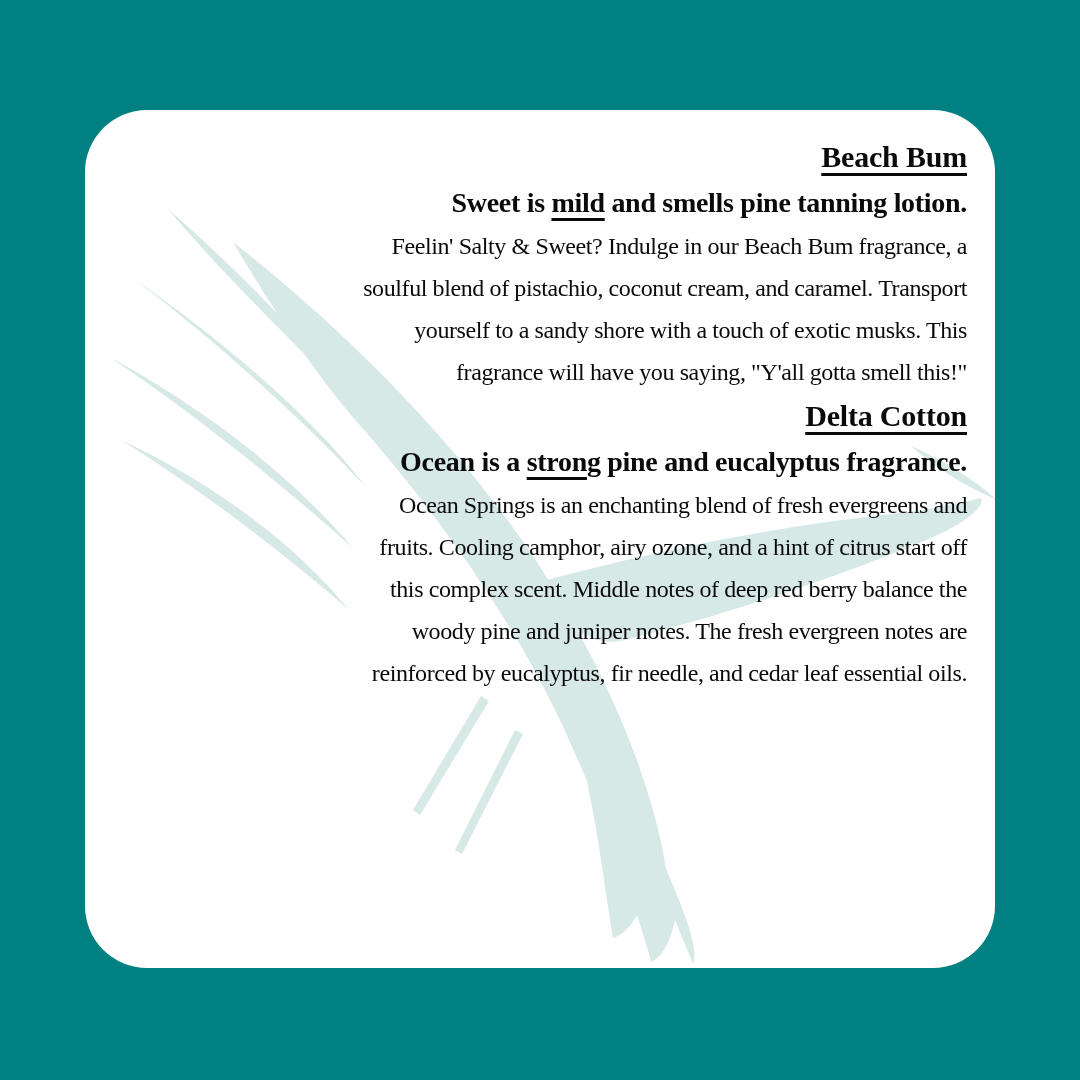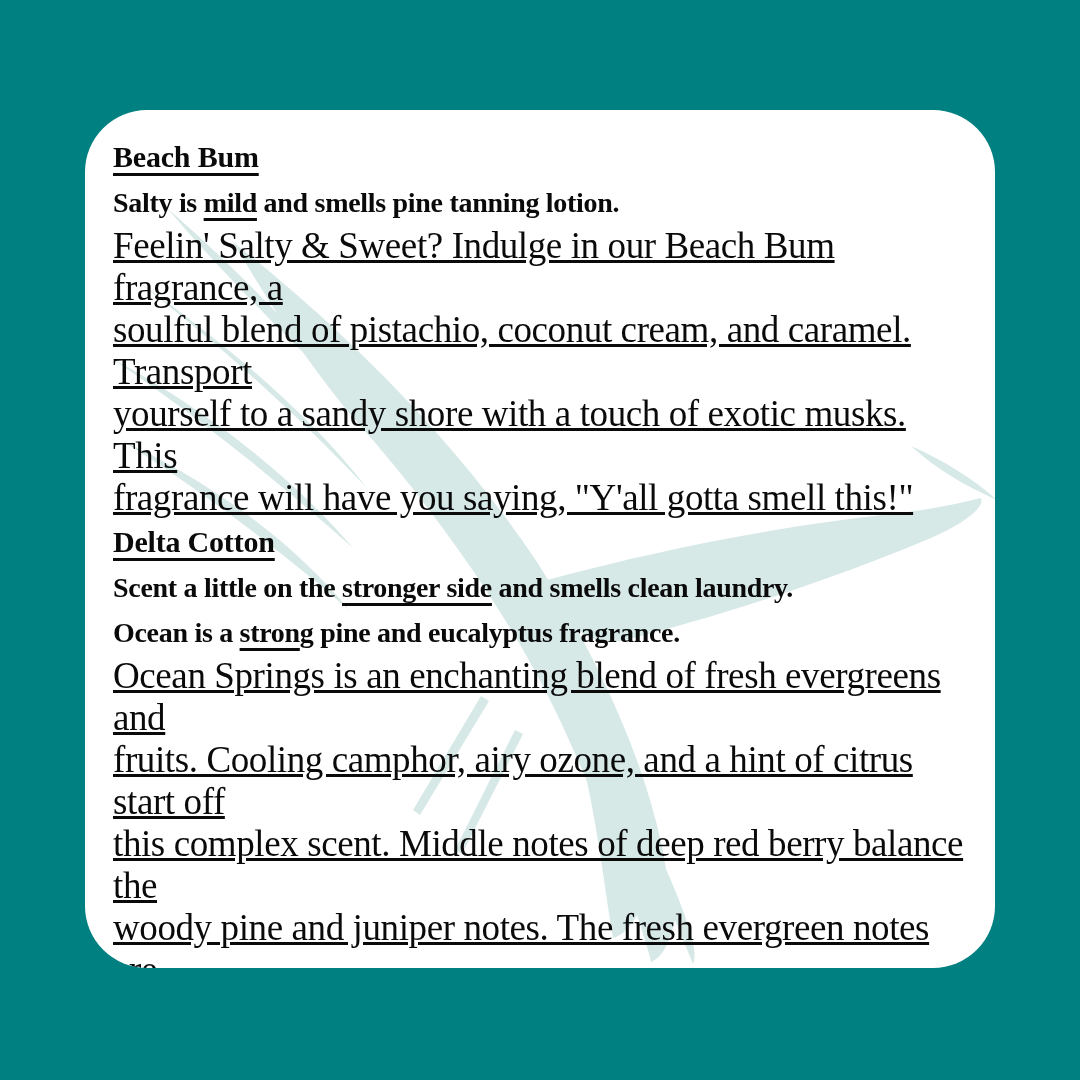--- a/index.html
+++ b/index.html
@@ -26,21 +26,21 @@
     left: 0;
     top: 0;
     width: 910px;
     height: 858px;
     pointer-events: none;
   }
   .watermark * { fill: var(--wm, #d7e9e7); }
   .content {
     position: relative;
     padding: 24px 28px 0 28px;
-    text-align: left;
+    text-align: right;
     color: #0a0a0a;
   }
   .sec + .sec { }
   .sec-title {
     font-size: 30px;
     font-weight: bold;
     line-height: 46px;
     letter-spacing: -0.2px;
   }
   .u-title, .u {
@@ -48,25 +48,24 @@
     text-decoration-thickness: 3px;
     text-underline-offset: 6px;
   }
   .sec-subtitle {
     font-size: 28px;
     font-weight: bold;
     line-height: 45px;
     letter-spacing: -0.3px;
   }
   .sec-body {
-    font-size: 37px;
+    font-size: 24px;
     line-height: 42px;
     white-space: pre-line;
     letter-spacing: -0.4px;
-    text-decoration: underline;
   }
 </style>
 </head>
 <body>
 
 <div class="page" style="--bg: #008081; --card: #ffffff; --wm: #d7e9e7;">
   <div class="card">
 
     <svg class="watermark" viewBox="0 0 910 858" xmlns="http://www.w3.org/2000/svg" aria-hidden="true">
 
@@ -101,30 +100,29 @@
                C 518 768 510 694 492 632 Z"></path>
 
       <path d="M 396 586 L 328 700 L 335 705 L 404 591 Z"></path>
       <path d="M 430 620 L 370 740 L 377 744 L 438 624 Z"></path>
     </svg>
 
     <div class="content">
 
       <section class="sec">
         <div class="sec-title"><span class="u-title">Beach Bum</span></div>
-        <div class="sec-subtitle"><span>Salty is </span><span class="u">mild</span><span> and smells pine tanning lotion.</span></div>
+        <div class="sec-subtitle"><span>Sweet is </span><span class="u">mild</span><span> and smells pine tanning lotion.</span></div>
         <div class="sec-body">Feelin' Salty &amp; Sweet? Indulge in our Beach Bum fragrance, a
 soulful blend of pistachio, coconut cream, and caramel. Transport
 yourself to a sandy shore with a touch of exotic musks. This
 fragrance will have you saying, "Y'all gotta smell this!"</div>
       </section>
 
       <section class="sec">
         <div class="sec-title"><span class="u-title">Delta Cotton</span></div>
-        <div class="sec-subtitle"><span>Scent a little on the </span><span class="u">stronger side</span><span> and smells clean laundry.</span></div>
       </section>
 
       <section class="sec">
         <div class="sec-subtitle"><span>Ocean is a </span><span class="u">stron</span><span>g pine and eucalyptus fragrance.</span></div>
         <div class="sec-body">Ocean Springs is an enchanting blend of fresh evergreens and
 fruits. Cooling camphor, airy ozone, and a hint of citrus start off
 this complex scent. Middle notes of deep red berry balance the
 woody pine and juniper notes. The fresh evergreen notes are
 reinforced by eucalyptus, fir needle, and cedar leaf essential oils.</div>
       </section>

